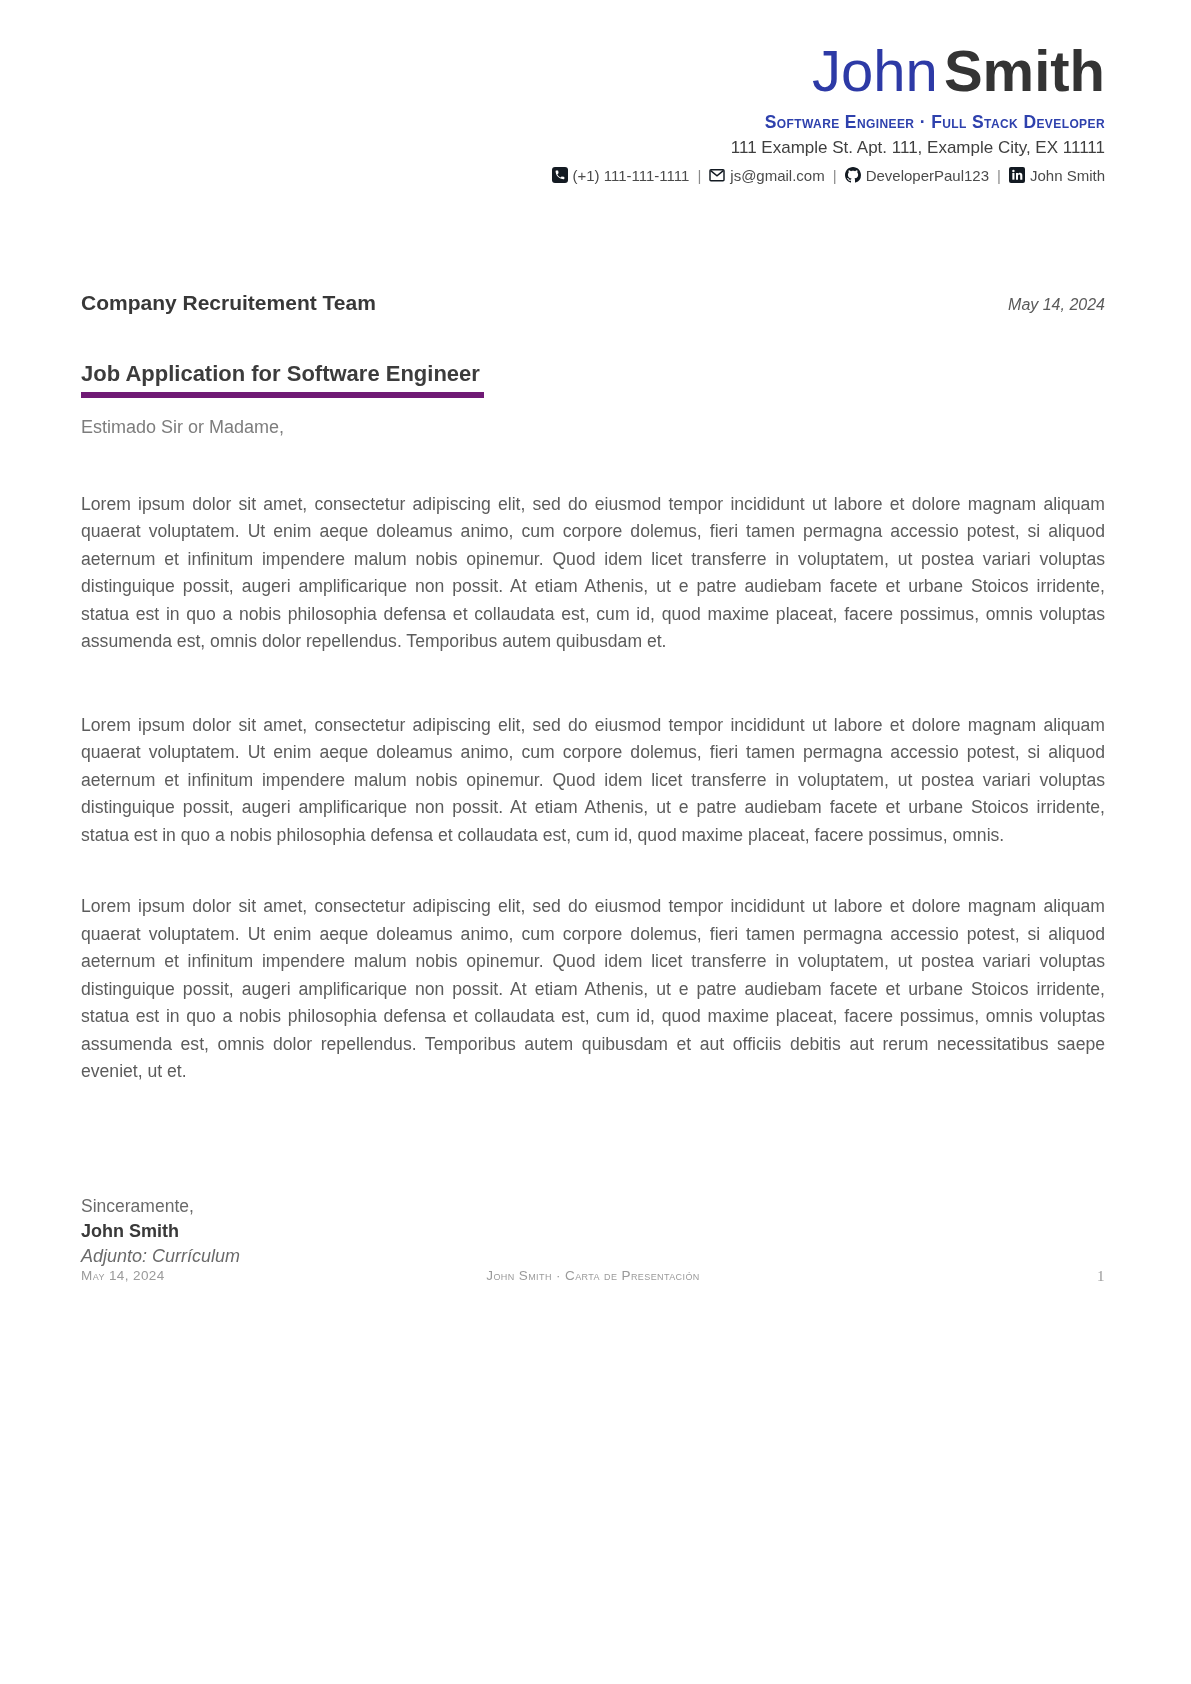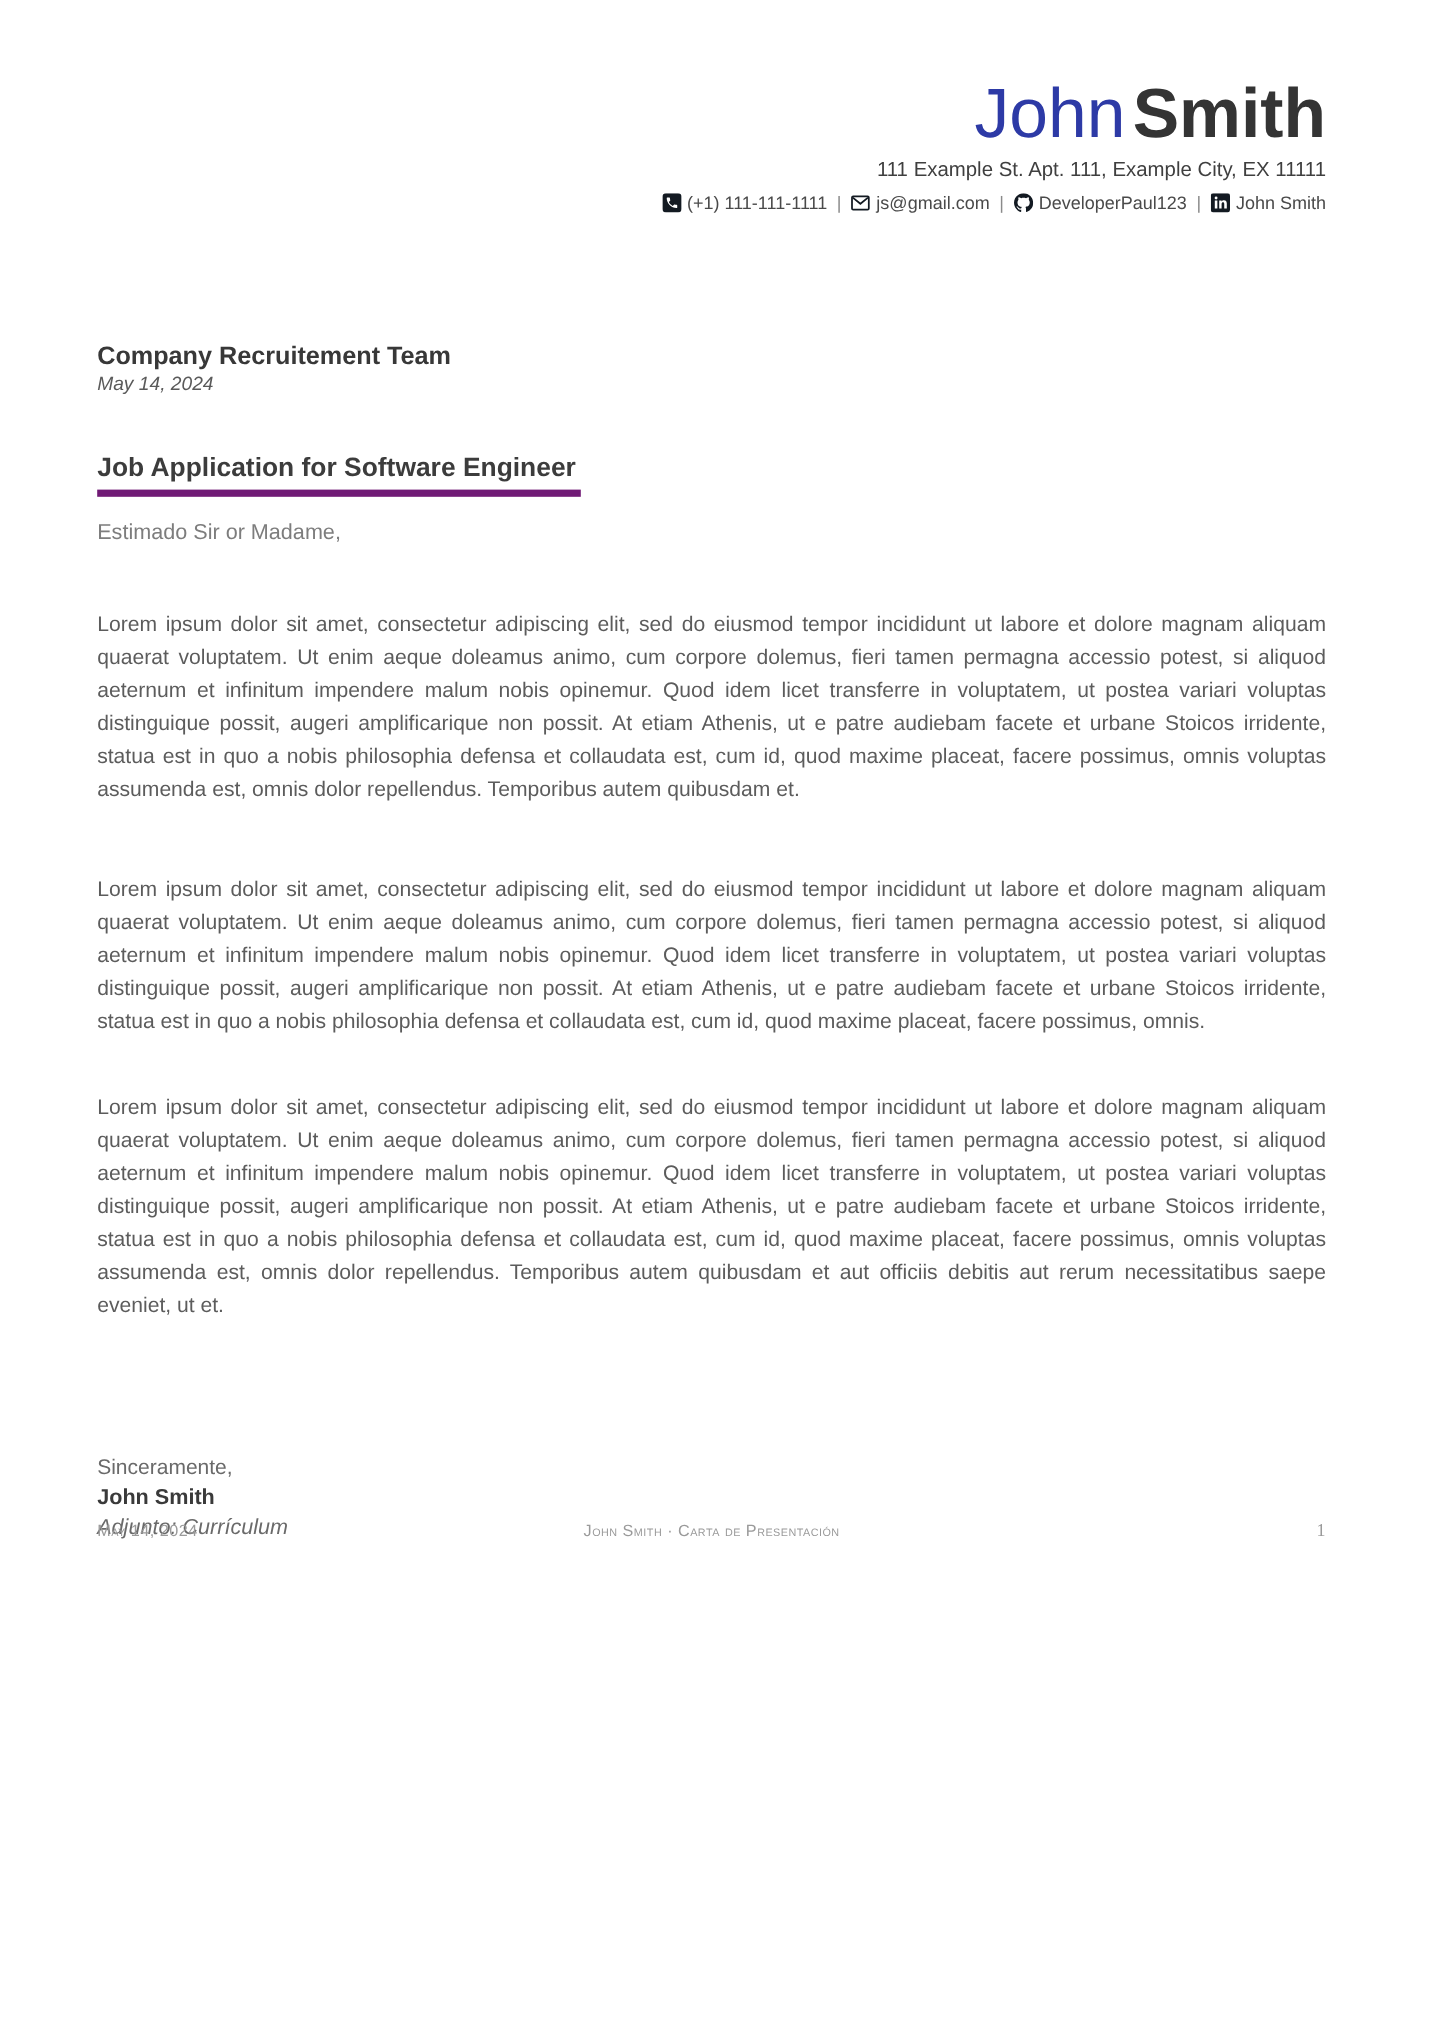--- a/index.html
+++ b/index.html
@@ -6,21 +6,21 @@
   html, body { background: #ffffff; }
   body { font-family: "Liberation Sans", "DejaVu Sans", sans-serif; }
 
   .page {
     position: relative;
     width: 1191px;
     height: 1333px;
     margin: 0 auto;
     background: #ffffff;
     overflow: hidden;
-    padding: 64px 86px 0 81px;
+    padding: 40px 86px 0 81px;
   }
 
   
   .header { text-align: right; }
   .name { font-size: 58px; line-height: 1.08; font-weight: normal; letter-spacing: 0; }
   .name .first { color: #2d3aa6; font-weight: 300; }
   .name .last  { color: #343434; font-weight: 700; margin-left: 6px; }
   .tagline {
     margin-top: 8px;
     font-size: 17.5px; line-height: 22px;
@@ -40,21 +40,21 @@
     color: #4a4a4a;
     display: flex; justify-content: flex-end; align-items: center; gap: 7px;
   }
   .contact .citem { display: inline-flex; align-items: center; gap: 5px; color: #4a4a4a; text-decoration: none; }
   .contact .sep { color: #8a8a8a; padding: 0 1px; }
   .cicon { width: 16px; height: 16px; display: inline-block; flex: 0 0 auto; }
 
   
   .recipient-row {
     margin-top: 104px;
-    display: flex; justify-content: space-between; align-items: baseline; flex-direction: column;
+    display: flex; justify-content: space-between; align-items: baseline;
   }
   .recipient-heading { font-size: 21px; line-height: 26px; font-weight: 700; color: #383838; }
   .letter-date { font-size: 16px; line-height: 22px; font-style: italic; color: #5a5a5a; }
 
   .recipient-block { margin-top: 30px; color: #5a5a5a; }
   .recipient-company { font-size: 17px; line-height: 28px; font-variant: small-caps; letter-spacing: 0.3px; }
   .recipient-address { font-size: 15.5px; line-height: 28px; font-variant: small-caps; letter-spacing: 0.3px; }
 
   
   .subject-wrap { margin-top: 45px; }
@@ -101,20 +101,21 @@
 </style>
 </head>
 <body>
 
 <div class="page">
 
   <header class="header">
     <h1 class="name">
       <span class="first">John</span><span class="last">Smith</span>
     </h1>
+    <div class="tagline">Software Engineer · Full Stack Developer</div>
     <div class="hdr-address">111 Example St. Apt. 111, Example City, EX 11111</div>
 
     <div class="contact">
       <span class="citem">
         <svg class="cicon" viewBox="0 0 24 24">
           <rect x="0" y="0" width="24" height="24" rx="4.5" fill="#131a22"></rect>
           <path transform="translate(3.2,3.2) scale(0.73)" fill="#ffffff" d="M6.62 10.79c1.44 2.83 3.76 5.14 6.59 6.59l2.2-2.2c.27-.27.67-.36 1.02-.24 1.12.37 2.33.57 3.57.57.55 0 1 .45 1 1V20c0 .55-.45 1-1 1-9.39 0-17-7.61-17-17 0-.55.45-1 1-1h3.5c.55 0 1 .45 1 1 0 1.25.2 2.45.57 3.57.11.35.03.74-.25 1.02l-2.2 2.2z"></path>
         </svg>
         <span>(+1) 111-111-1111</span>
       </span>

